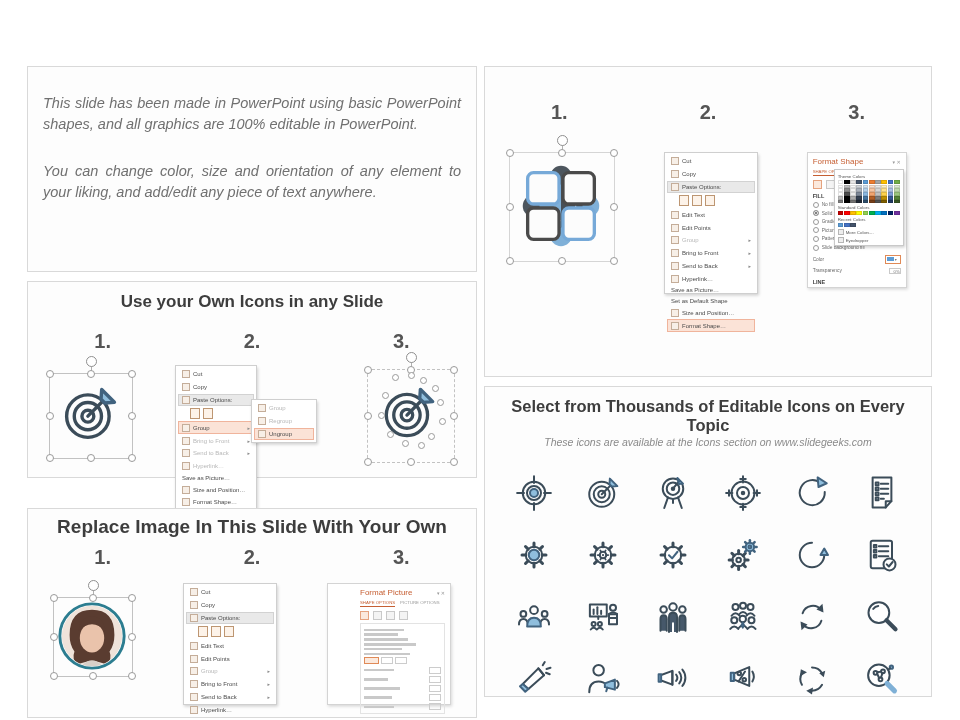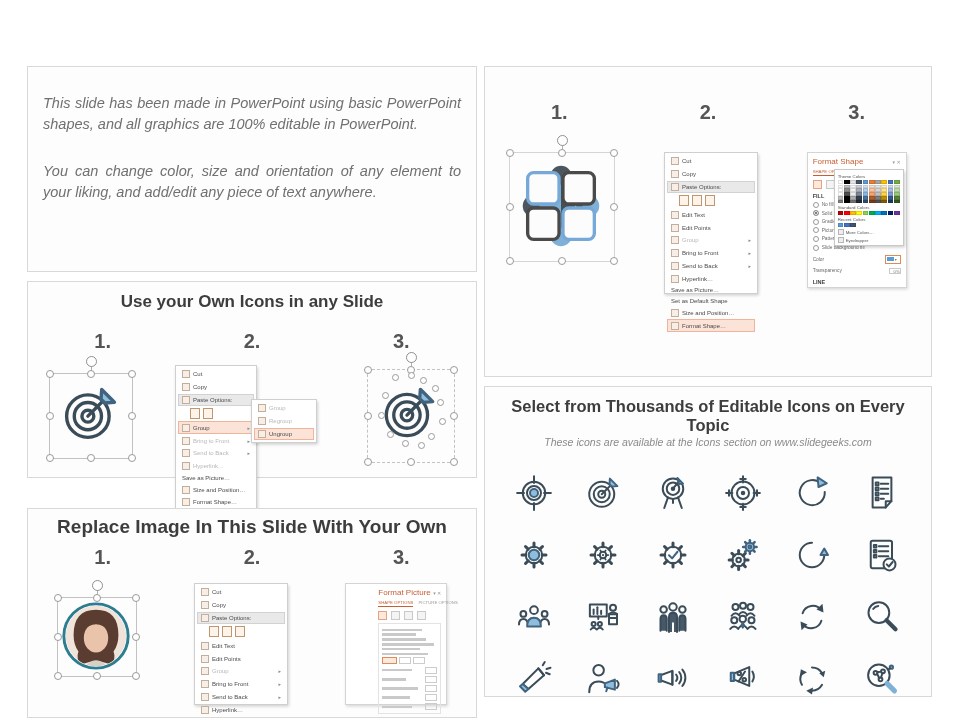--- a/index.html
+++ b/index.html
@@ -250,21 +250,21 @@
           <div class="ctx-row">
             <span class="ctx-ico"></span>
             <span class="ctx-label">Send to Back</span>
             <span class="ctx-arrow">▸</span>
           </div>
           <div class="ctx-row">
             <span class="ctx-ico"></span>
             <span class="ctx-label">Hyperlink…</span>
           </div>
         </div>
-      <div class="fmt-panel" style="width:102px;height:122px;padding-left:32px;">
+      <div class="fmt-panel" style="width:124px;height:122px;padding-left:32px;">
         <div class="fmt-title-row">
           <span class="fmt-title">Format Picture</span>
           <span class="fmt-winbtns">▾ ✕</span>
         </div>
         <div class="fmt-tabs">
             <span class="fmt-tab active">SHAPE OPTIONS</span>
             <span class="fmt-tab">PICTURE OPTIONS</span>
           </div>
         <div class="fmt-iconrow">
           <span class="fmt-ico active"></span>

